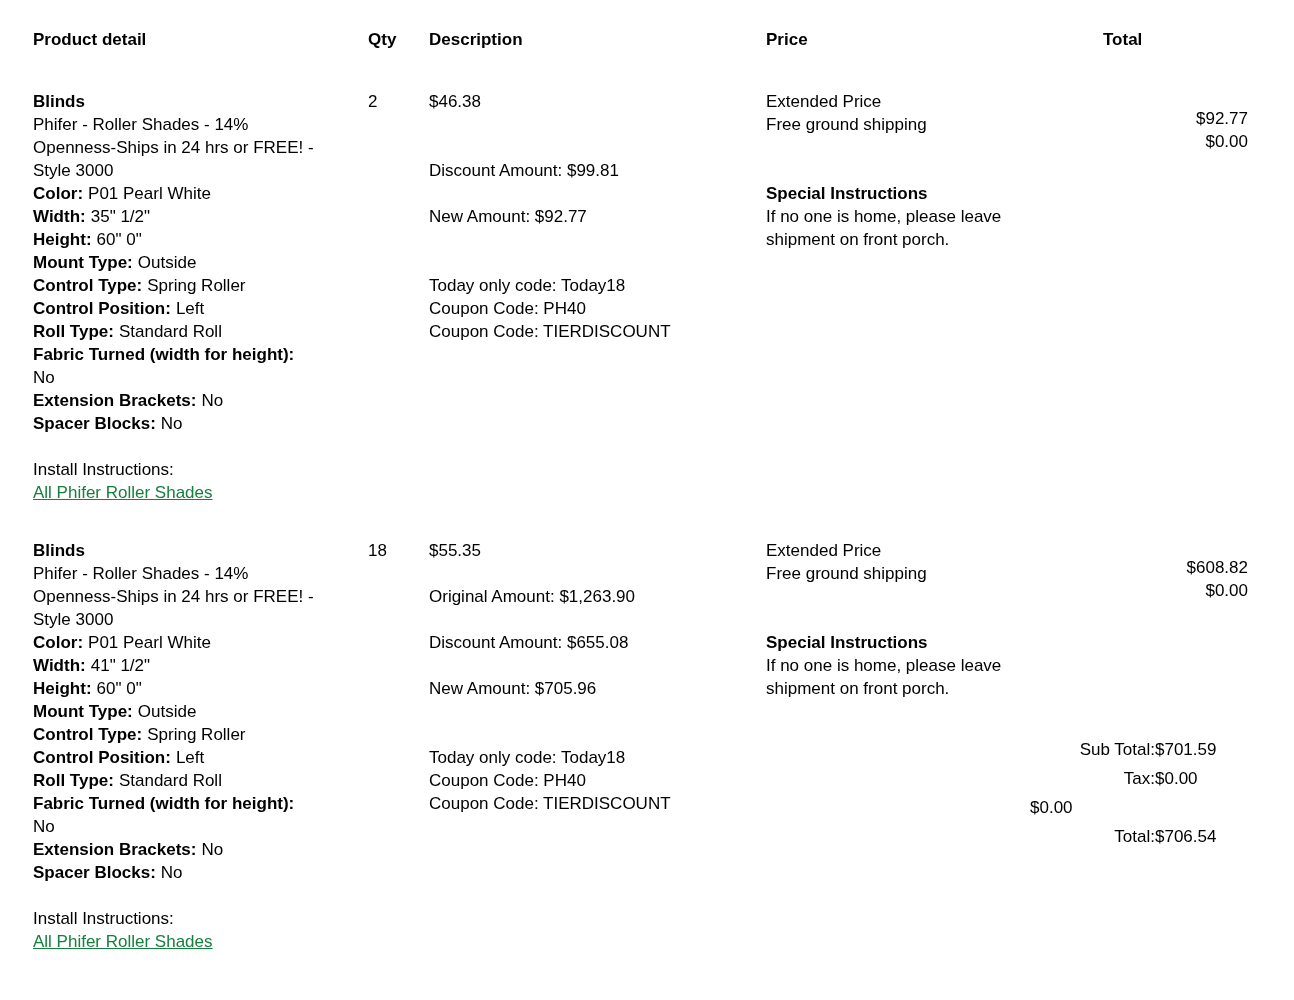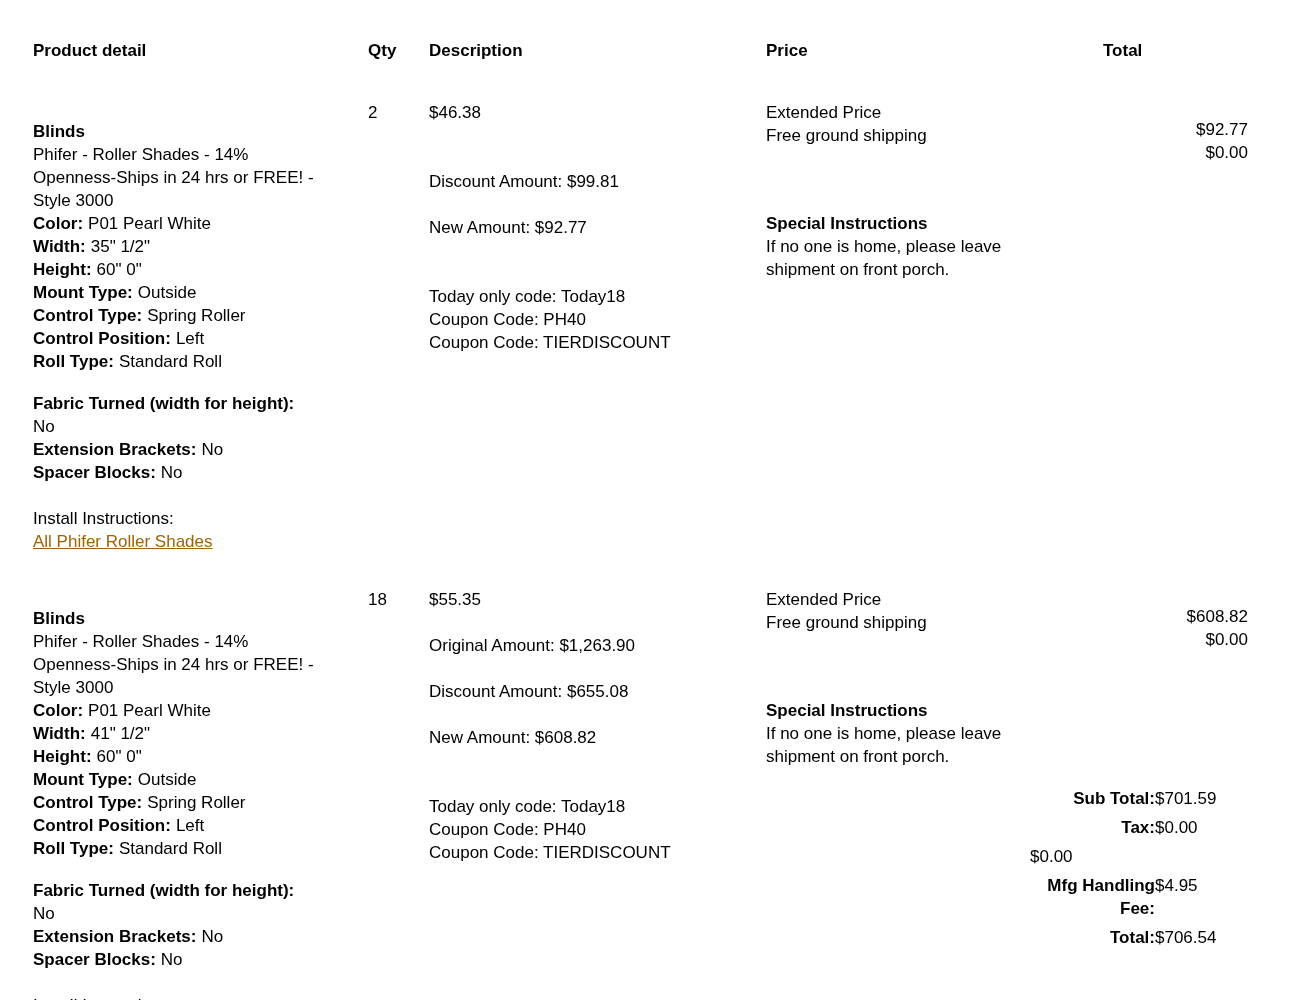--- a/index.html
+++ b/index.html
@@ -7,48 +7,48 @@
     background: #ffffff;
     color: #000000;
     font-family: "Liberation Sans", sans-serif;
     font-size: 17px;
   }
   .page {
     position: relative;
     width: 1294px;
     height: 1000px;
     box-sizing: border-box;
-    padding: 39px 46px 0 33px;
+    padding: 28px 46px 0 33px;
     overflow: hidden;
     background: #ffffff;
   }
   .row {
     display: grid;
     grid-template-columns: 335px 61px 337px 337px 1fr;
   }
   .item-row { position: relative; }
   .item-1 { margin-top: 39px; }
   .item-2 { margin-top: 35px; }
   .line {
     line-height: 23px;
     min-height: 23px;
     white-space: nowrap;
   }
-  .b { font-weight: bold; margin-top: 19px; }
+  .b { font-weight: bold; }
   .lbl { font-weight: bold; margin-right: 5px; }
   .hcell { font-weight: bold; line-height: 23px; }
   .total-col { text-align: right; margin-top: 17px; }
   a.link {
-    color: #a16207;
+    color: #15803d;
     text-decoration: underline;
     cursor: pointer;
   }
   .summary { position: absolute; top: 199px; right: 11px; }
   .srow { display: flex; align-items: flex-start; margin-bottom: 6px; }
-  .slabel { width: 125px; font-weight: bold; text-align: right; line-height: 23px; }
+  .slabel { width: 125px; font-weight: normal; text-align: right; line-height: 23px; }
   .sval { width: 82px; text-align: left; line-height: 23px; }
 </style>
 </head>
 <body>
 
 <div class="page">
 
   <div class="row">
     <div class="hcell">Product detail</div>
     <div class="hcell">Qty</div>
@@ -133,21 +133,21 @@
     <div>
       <div class="line">18</div>
     </div>
     <div>
       <div class="line">$55.35</div>
       <div class="line"></div>
       <div class="line">Original Amount: $1,263.90</div>
       <div class="line"></div>
       <div class="line">Discount Amount: $655.08</div>
       <div class="line"></div>
-      <div class="line">New Amount: $608.82</div>
+      <div class="line">New Amount: $705.96</div>
       <div class="line"></div>
       <div class="line"></div>
       <div class="line">Today only code: Today18</div>
       <div class="line">Coupon Code: PH40</div>
       <div class="line">Coupon Code: TIERDISCOUNT</div>
     </div>
     <div>
       <div class="line">Extended Price</div>
       <div class="line">Free ground shipping</div>
       <div class="line"></div>
@@ -167,23 +167,19 @@
         <div class="sval">$701.59</div>
       </div>
       <div class="srow">
         <div class="slabel">Tax:</div>
         <div class="sval">$0.00</div>
       </div>
       <div class="srow">
         <div class="sval">$0.00</div>
       </div>
       <div class="srow">
-        <div class="slabel">Mfg Handling Fee:</div>
-        <div class="sval">$4.95</div>
-      </div>
-      <div class="srow">
         <div class="slabel">Total:</div>
         <div class="sval">$706.54</div>
       </div>
     </div>
   </div>
 
 </div>
 
 </body></html>

